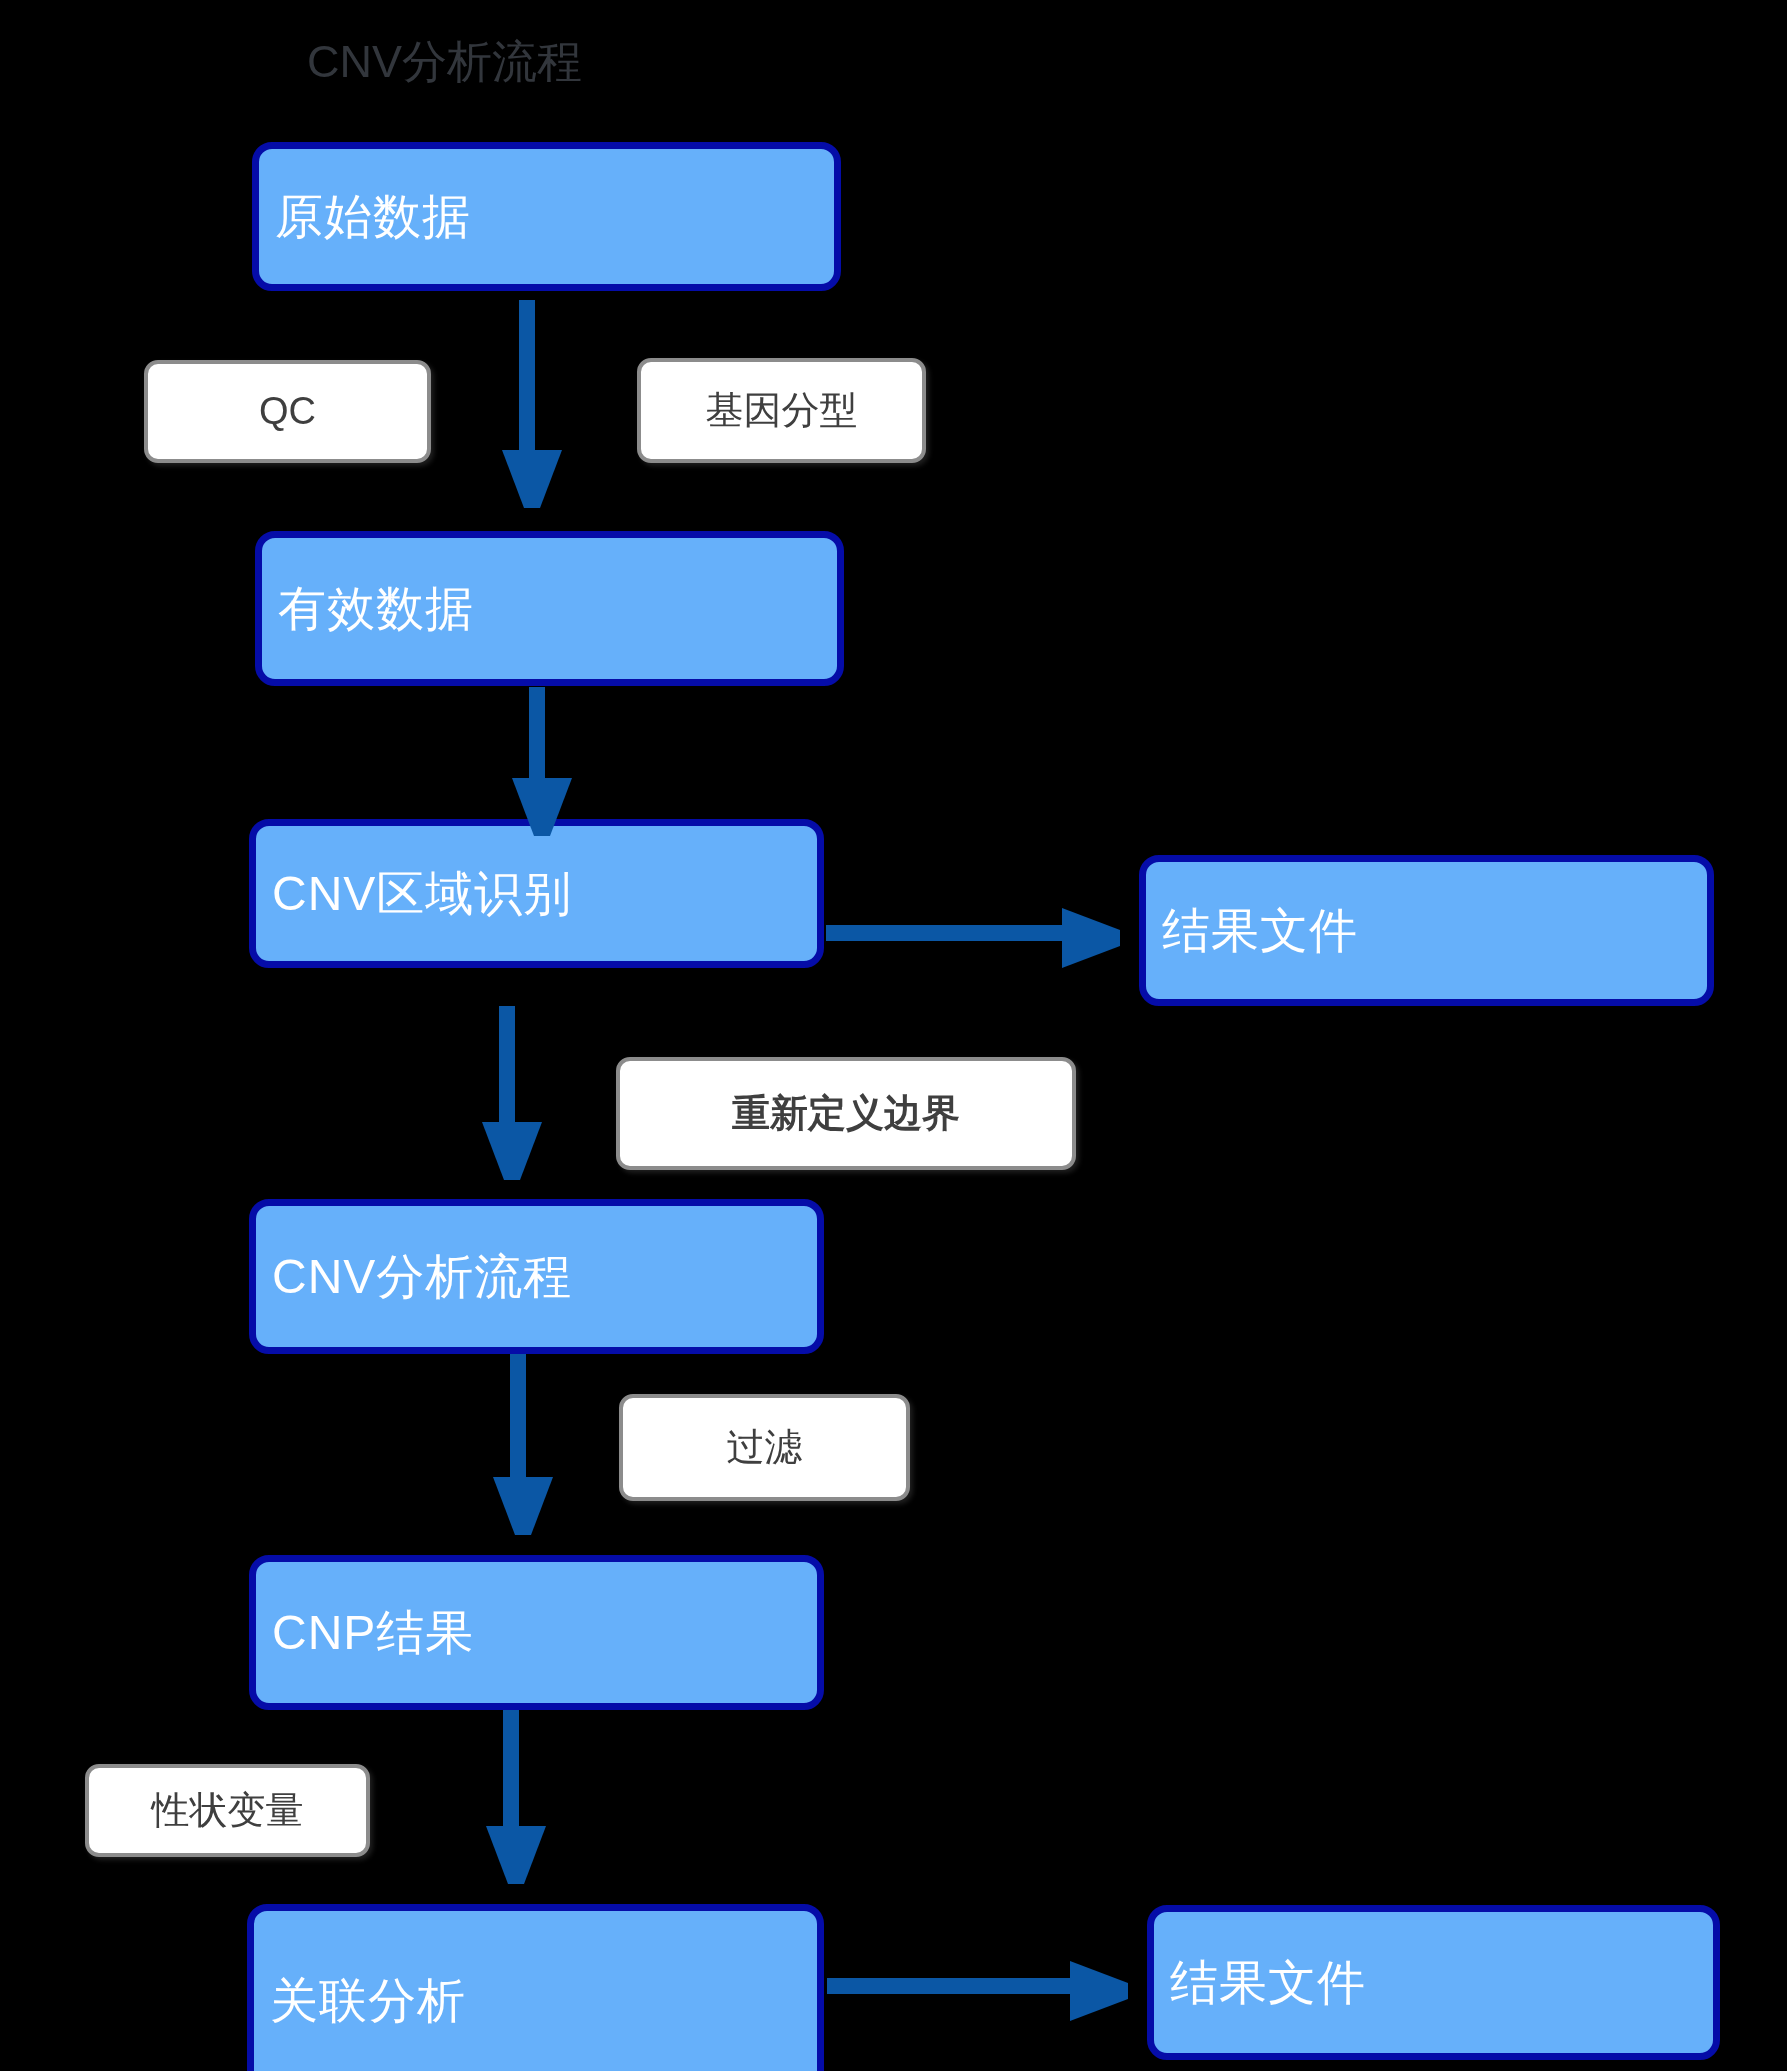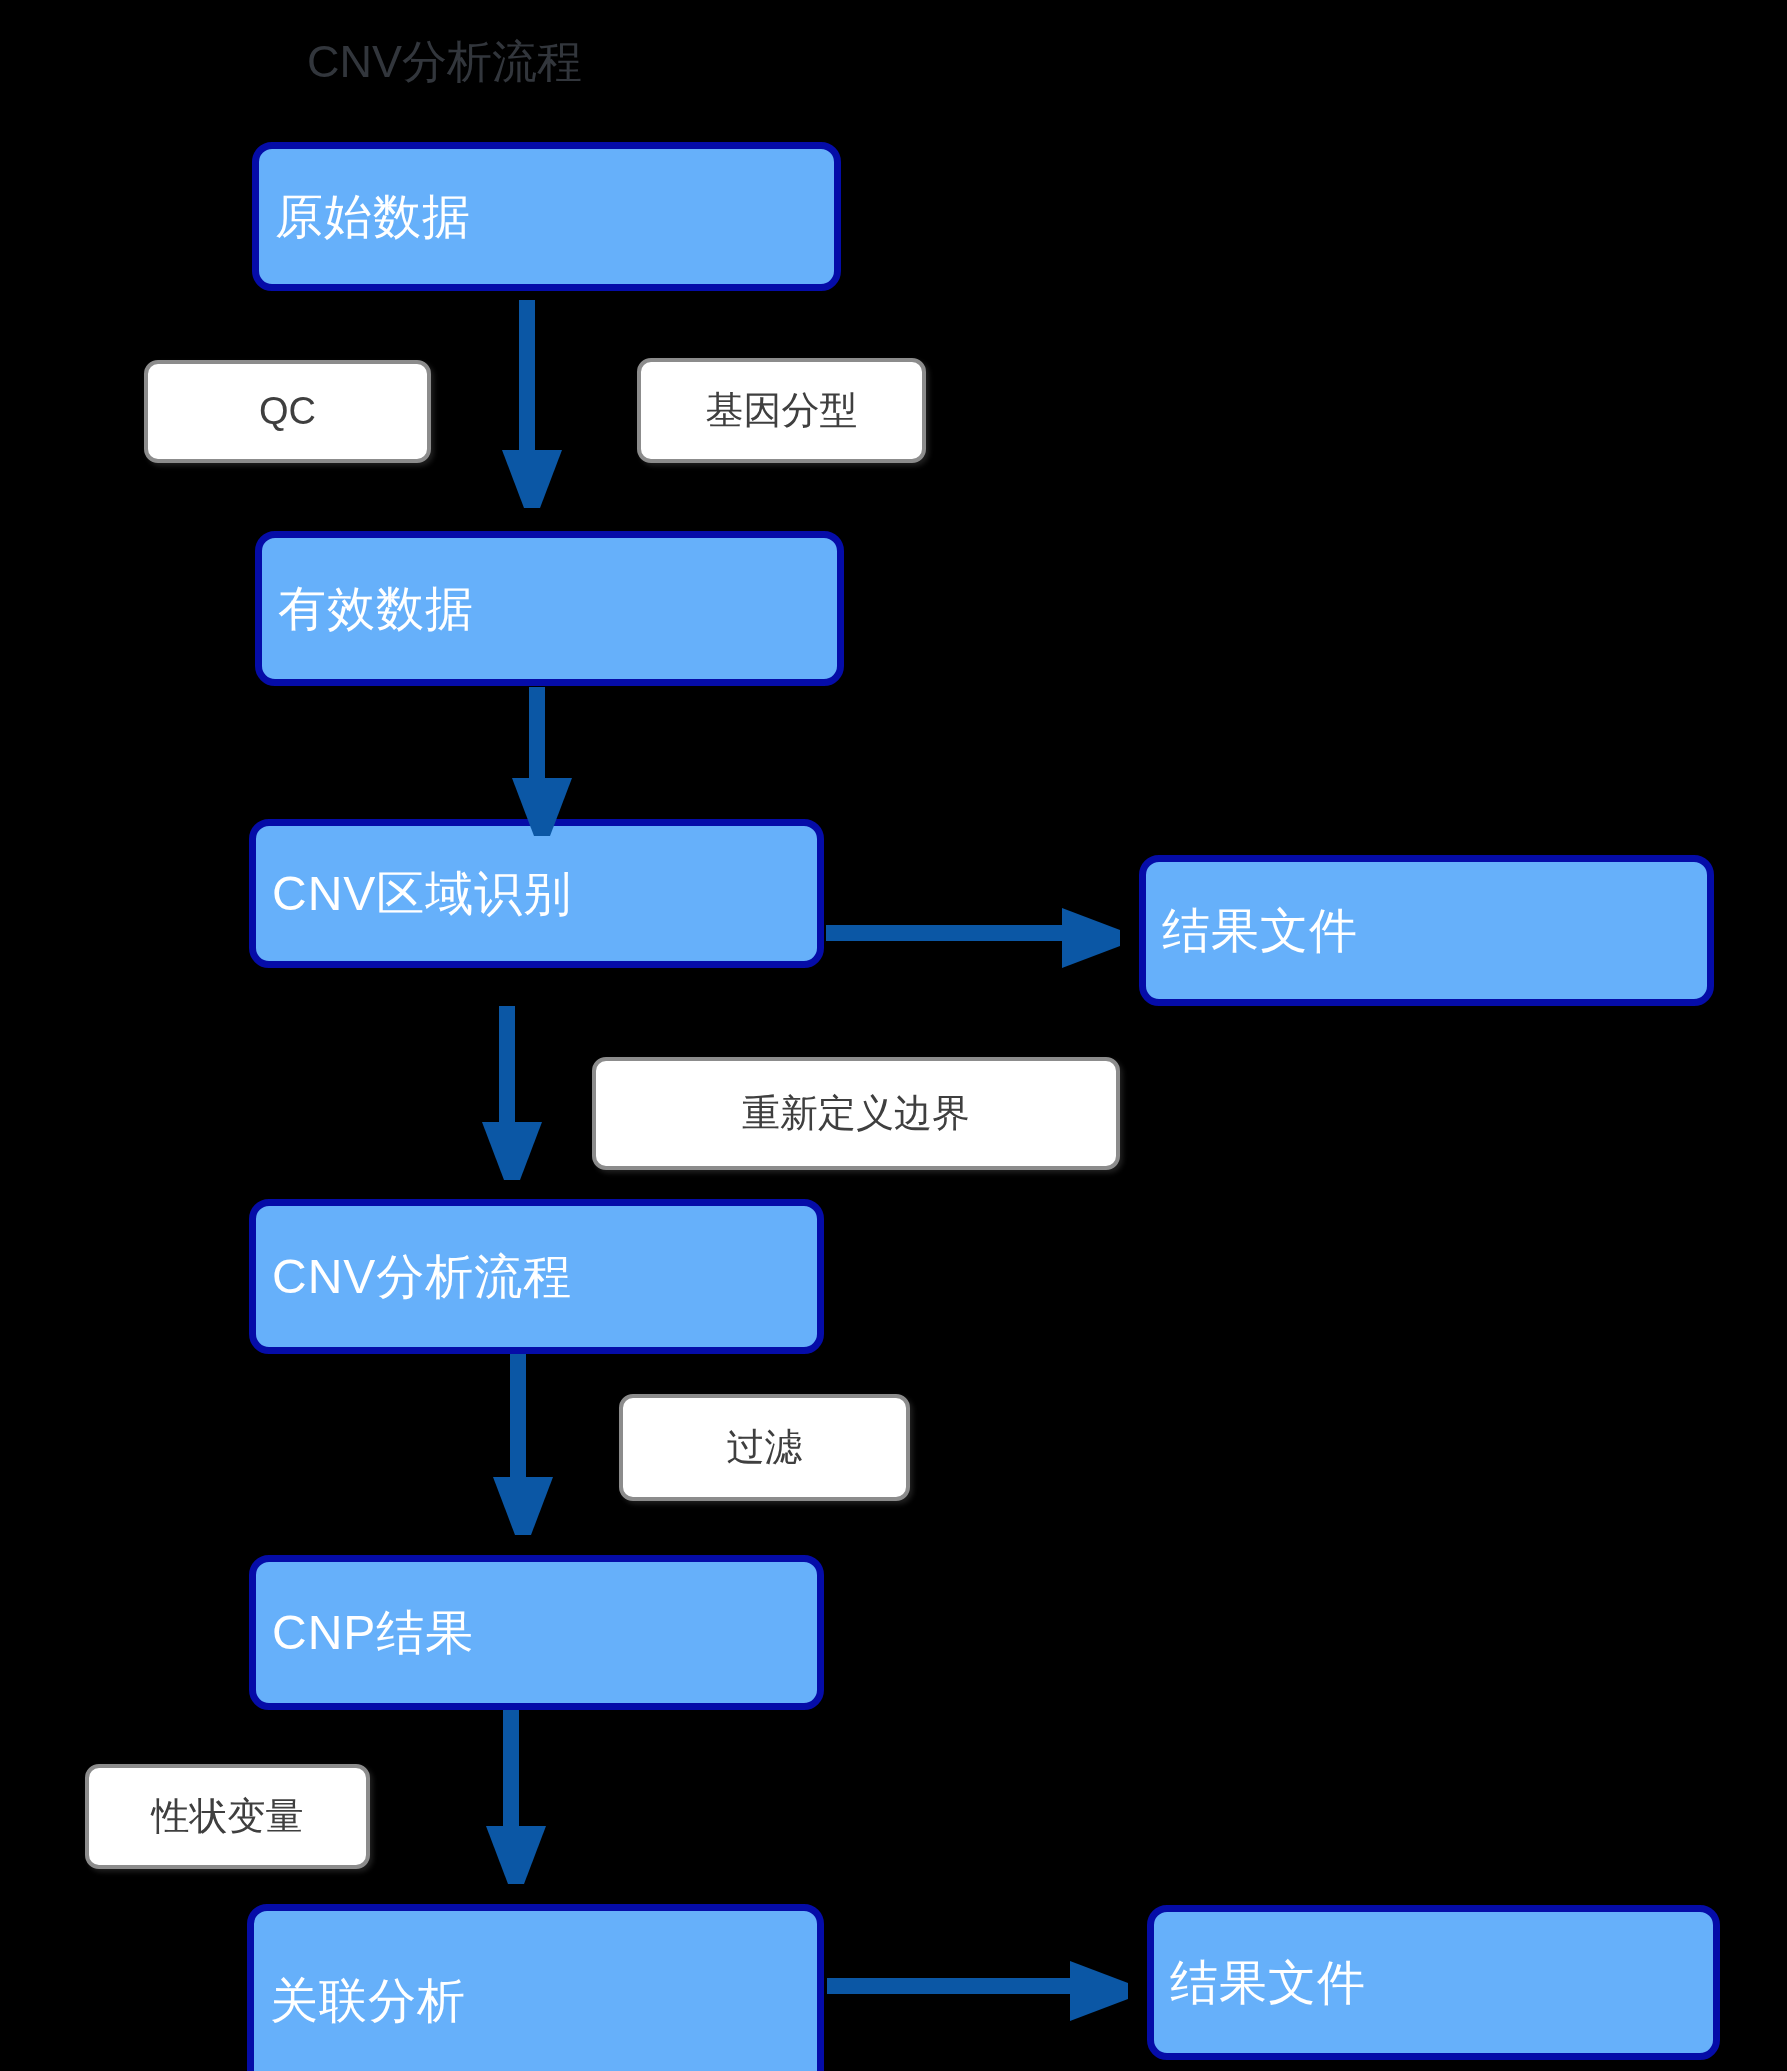--- a/index.html
+++ b/index.html
@@ -125,29 +125,29 @@
   </div>
 
   <div class="edge-label" style="left:136px; top:352px; width:287px; height:103px;">
     <span>QC</span>
   </div>
 
   <div class="edge-label" style="left:629px; top:350px; width:289px; height:105px;">
     <span>基因分型</span>
   </div>
 
-  <div class="edge-label" style="left:584px; top:1049px; width:528px; height:113px;">
+  <div class="edge-label" style="left:608px; top:1049px; width:460px; height:113px;font-weight:bold;">
     <span>重新定义边界</span>
   </div>
 
   <div class="edge-label" style="left:611px; top:1386px; width:291px; height:107px;">
     <span>过滤</span>
   </div>
 
-  <div class="edge-label" style="left:77px; top:1756px; width:285px; height:105px;font-family:Liberation Serif, serif;">
+  <div class="edge-label" style="left:77px; top:1756px; width:285px; height:93px;font-family:Liberation Serif, serif;">
     <span>性状变量</span>
   </div>
 
   <div class="arrow-v" style="left:494px; top:292px; height:224px;">
     <div class="stem" style="height:166px;"></div>
     <div class="head"></div>
   </div>
 
   <div class="arrow-v" style="left:504px; top:679px; height:165px;">
     <div class="stem" style="height:107px;"></div>

